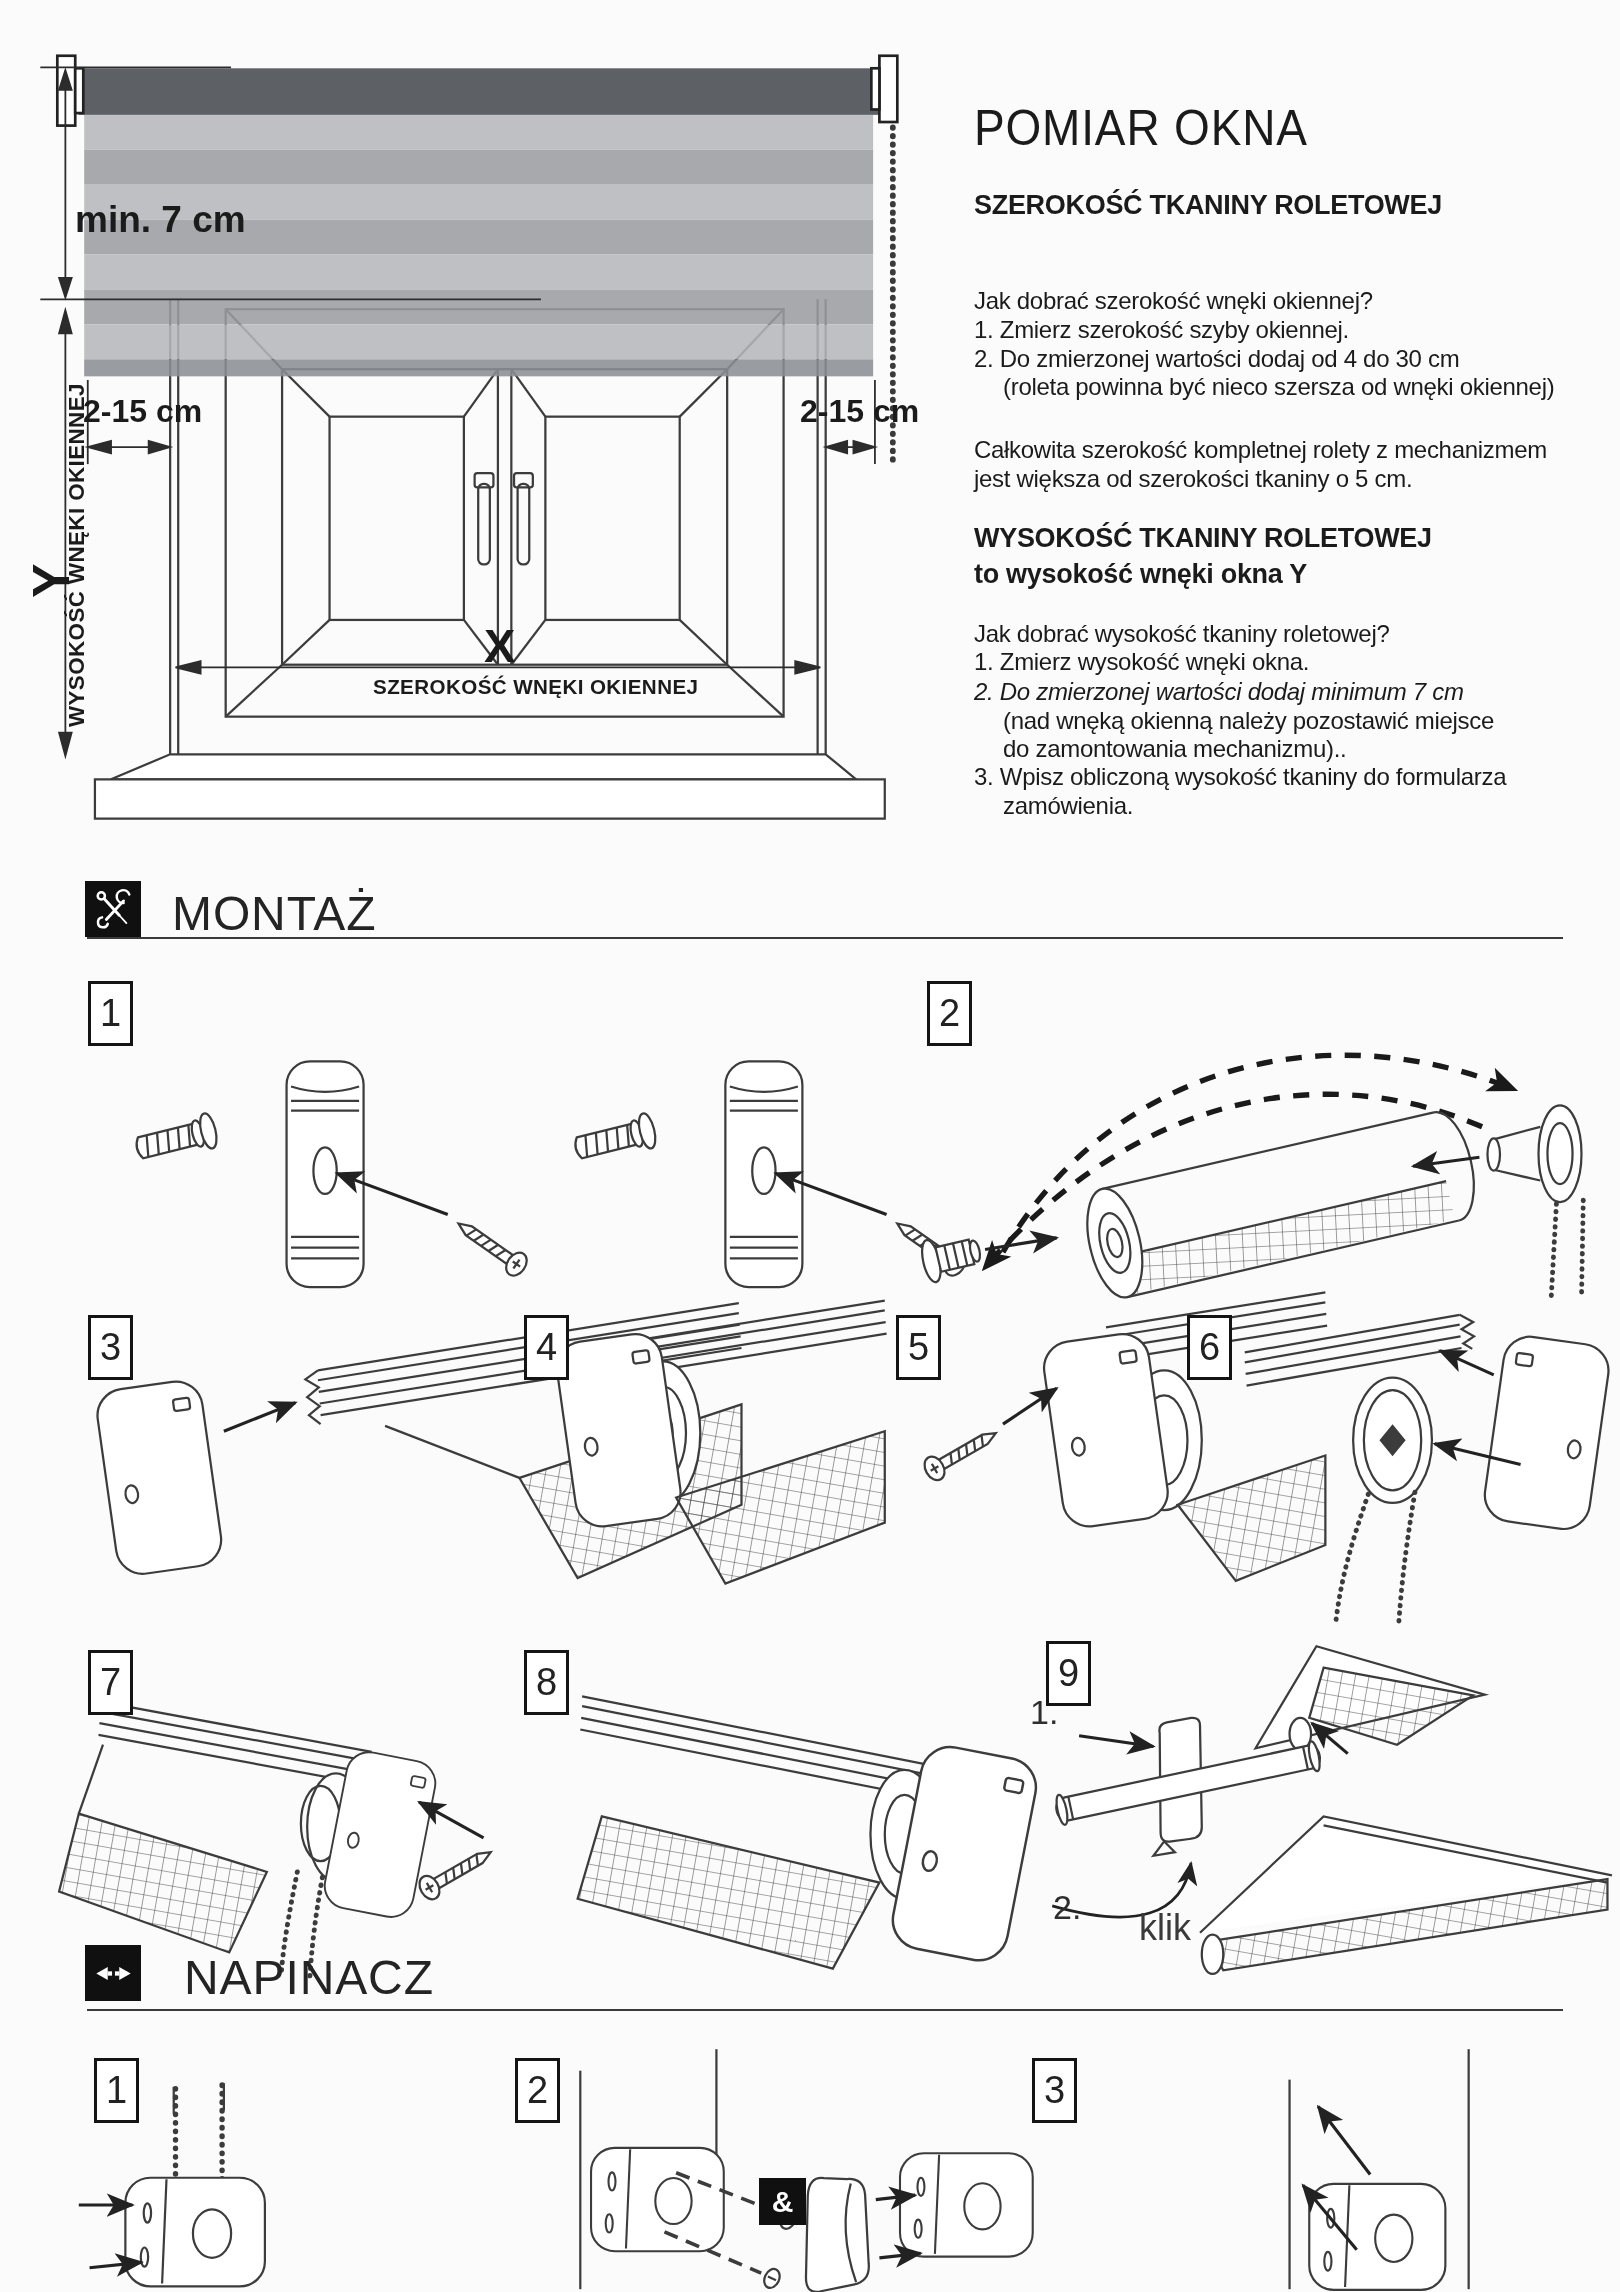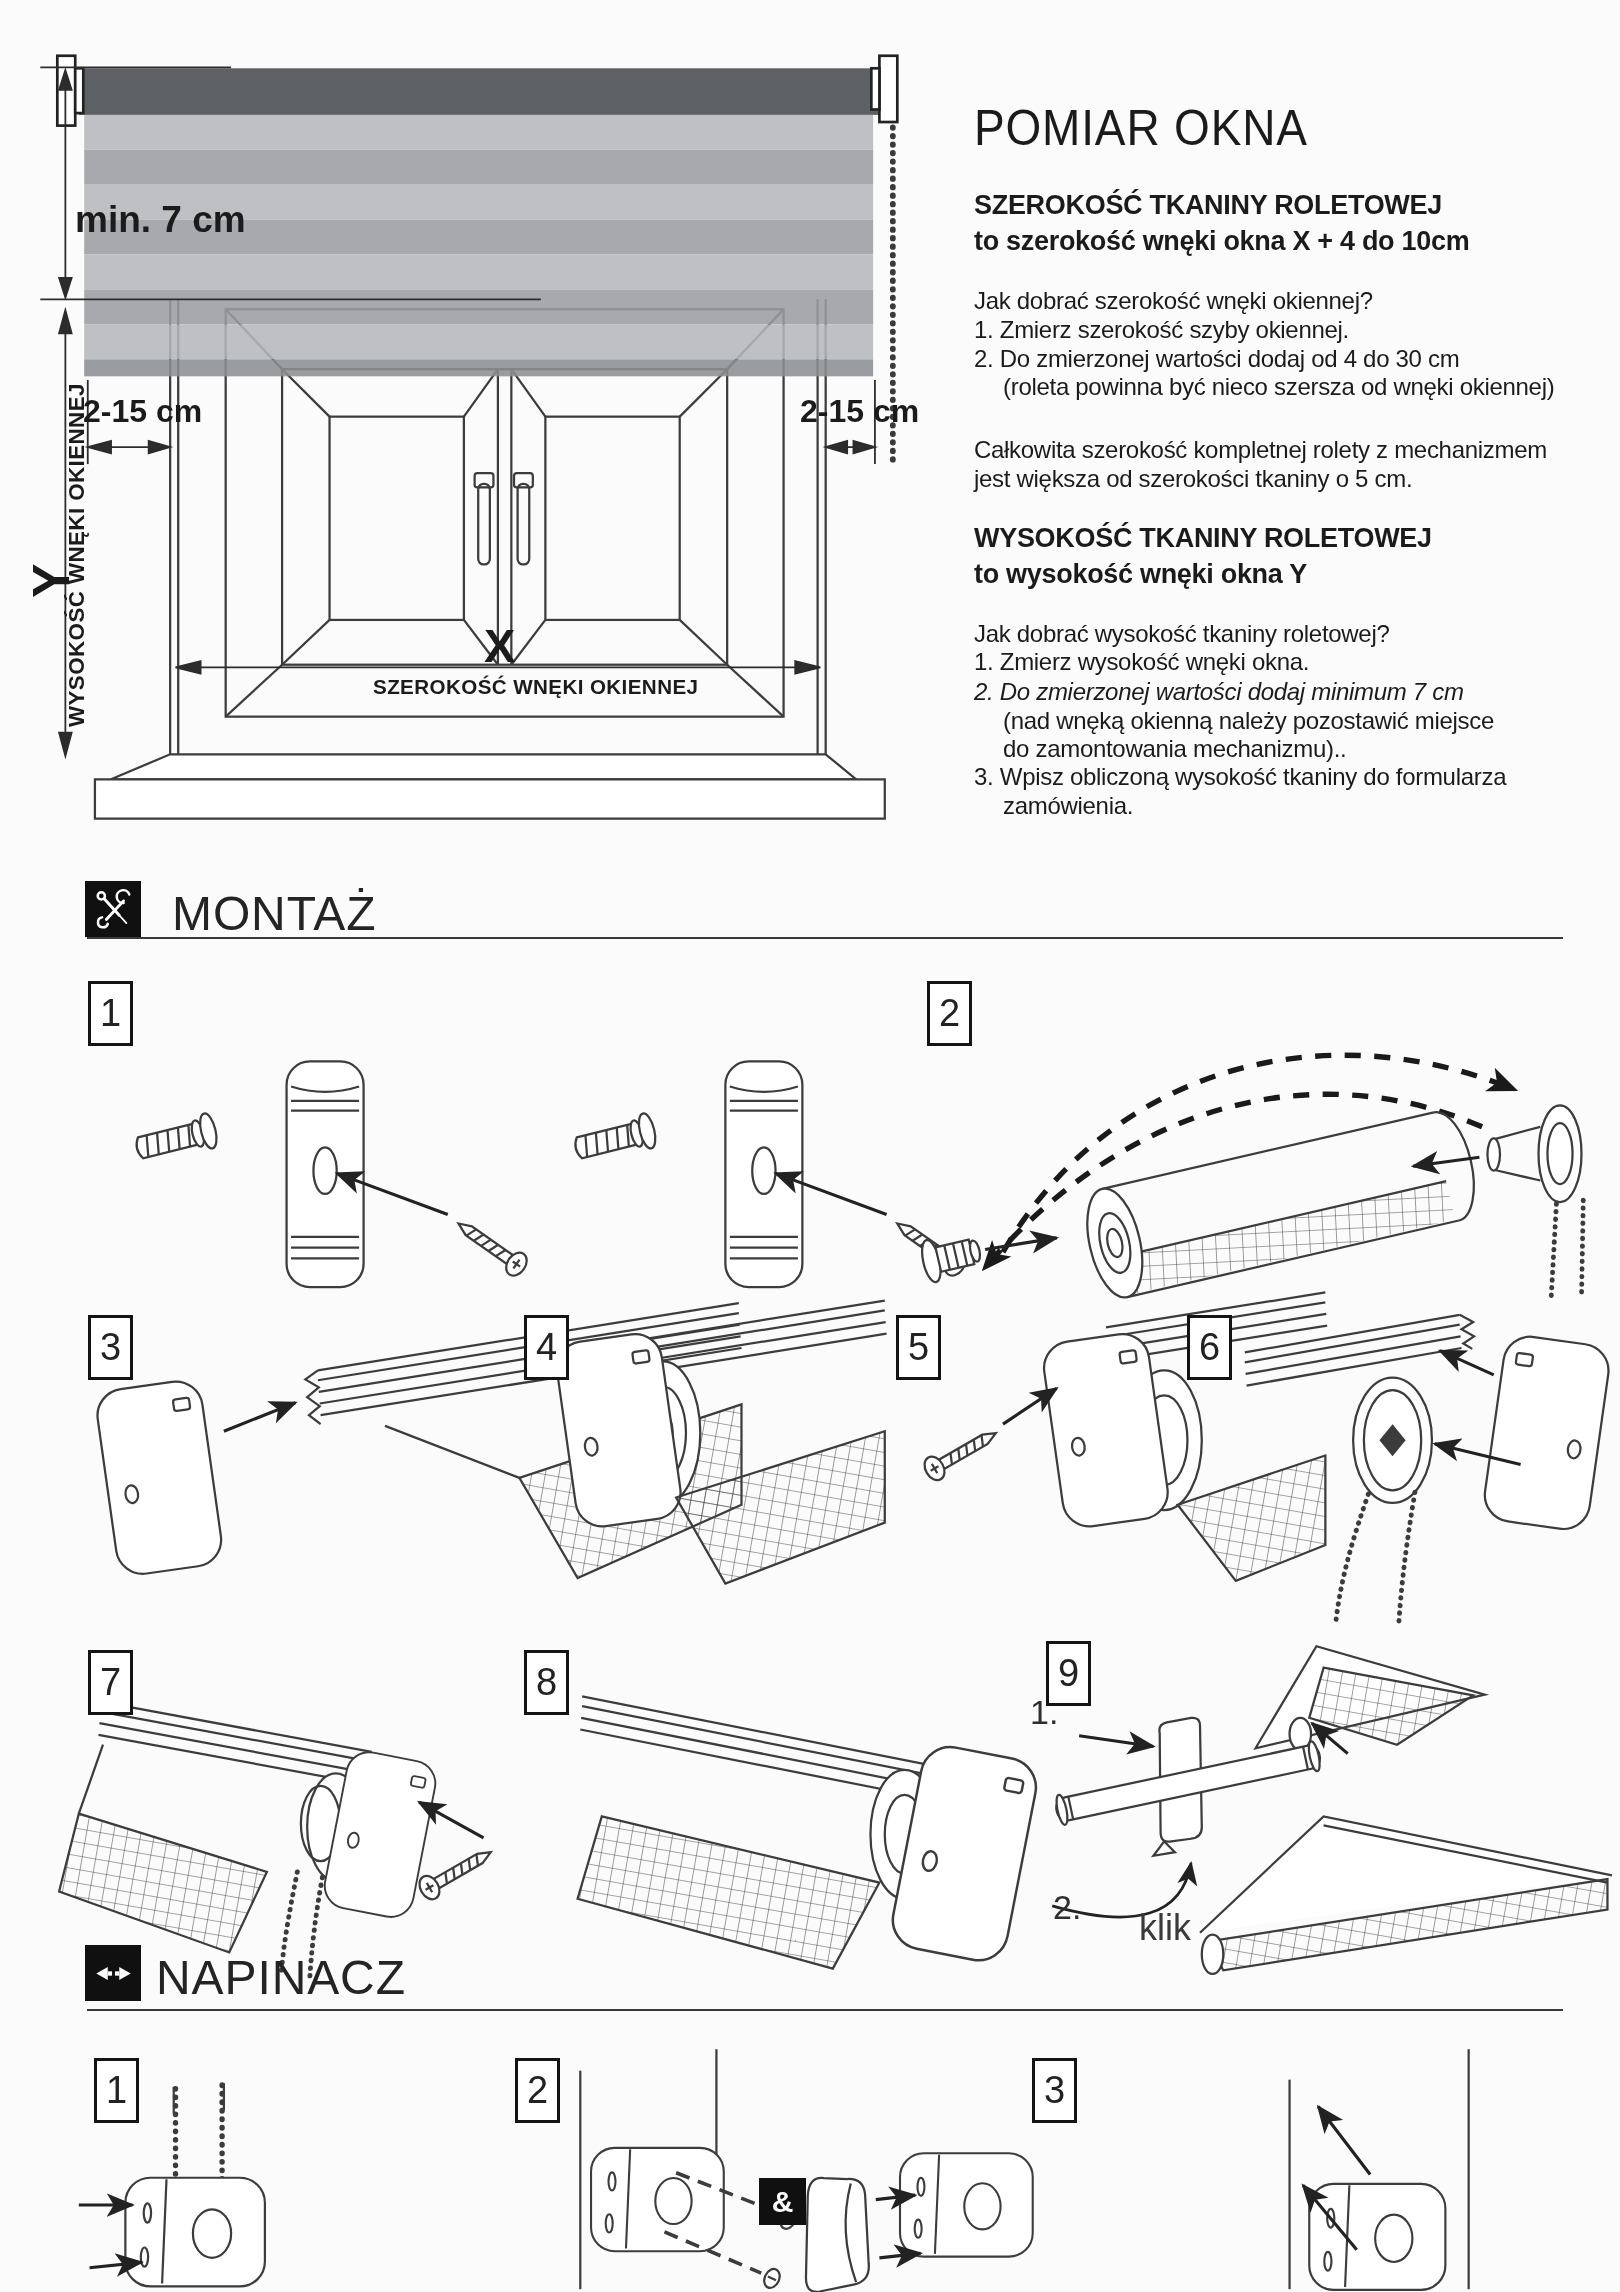--- a/index.html
+++ b/index.html
@@ -358,21 +358,20 @@
 <div class="lbl dim" style="left:83px;top:394px;font-size:32px;">2-15 cm</div>
 <div class="lbl dim" style="left:800px;top:394px;font-size:32px;">2-15 cm</div>
 <div class="lbl dim rot" style="left:21.5px;top:598px;font-size:52px;">Y</div>
 <div class="lbl dim rot" style="left:64px;top:727px;font-size:22.4px;letter-spacing:0.4px;">WYSOKOŚĆ WNĘKI OKIENNEJ</div>
 <div class="lbl dim" style="left:484px;top:620px;font-size:47px;">X</div>
 <div class="lbl dim" style="left:373px;top: 675px;font-size:20.6px;letter-spacing:0.4px;">SZEROKOŚĆ WNĘKI OKIENNEJ</div>
 
 <div class="lbl title" style="left:974px;top:100px;">POMIAR OKNA</div>
 
 <div class="lbl head30" style="left:974px;top:190px;">SZEROKOŚĆ TKANINY ROLETOWEJ</div>
-<div class="lbl head30" style="left:974px;top:226px;">to szerokość wnęki okna X + 4 do 10cm</div>
 
 <div class="lbl body27" style="left:974px;top:288px;">Jak dobrać szerokość wnęki okiennej?</div>
 <div class="lbl body27" style="left:974px;top:317px;">1. Zmierz szerokość szyby okiennej.</div>
 <div class="lbl body27" style="left:974px;top:346px;">2. Do zmierzonej wartości dodaj od 4 do 30 cm</div>
 <div class="lbl body27" style="left:1003px;top:374px;">(roleta powinna być nieco szersza od wnęki okiennej)</div>
 
 <div class="lbl body27" style="left:974px;top:437px;">Całkowita szerokość kompletnej rolety z mechanizmem</div>
 <div class="lbl body27" style="left:974px;top:466px;">jest większa od szerokości tkaniny o 5 cm.</div>
 
 <div class="lbl head30" style="left:974px;top:523px;">WYSOKOŚĆ TKANINY ROLETOWEJ</div>
@@ -414,21 +413,21 @@
 <div class="lbl" style="left:1139px;top:1908px;font-size:36px;color:#3a3a3a;">klik</div>
 
 <div class="iconbox" style="left:85px;top:1945px;">
   <svg width="43" height="43" viewBox="0 0 60 60" fill="#fff">
     <polygon points="6,30 22,21 22,39"></polygon>
         <rect x="22" y="27" width="6" height="6"></rect>
     <polygon points="54,30 38,21 38,39"></polygon>
         <rect x="32" y="27" width="6" height="6"></rect>
   </svg>
 </div>
-<div class="lbl sechead" style="left:156px;top:1951px;text-align:right;">NAPINACZ</div>
+<div class="lbl sechead" style="left:184px;top:1951px;text-align:right;">NAPINACZ</div>
 <div class="rule" style="left:87px;top:2009px;width:1476px;"></div>
 
 <div class="sbox" style="left:94px;top:2058px;">1</div>
 <div class="sbox" style="left:515px;top:2058px;">2</div>
 <div class="sbox" style="left:1032px;top:2058px;">3</div>
 
 <div class="amp" style="left:759px;top:2178px;">&amp;</div>
 
 </div>
 

